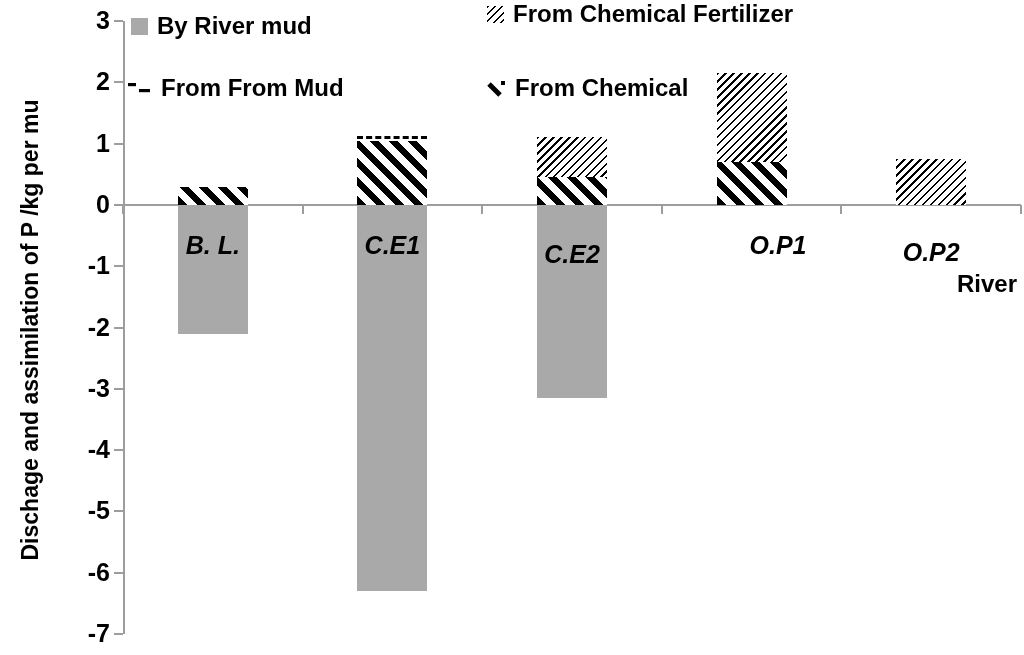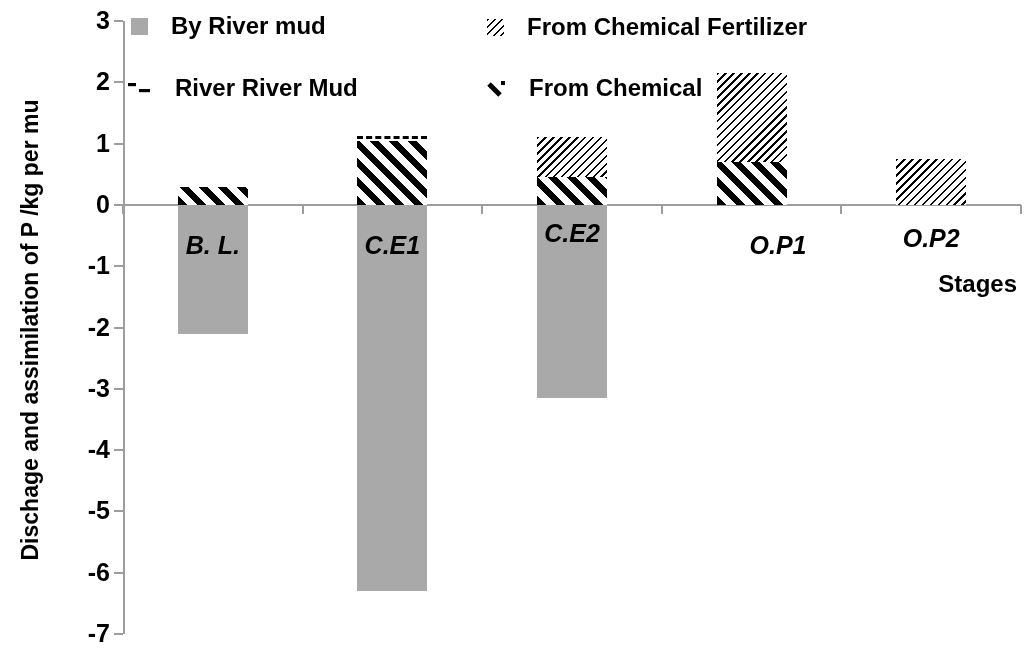--- a/index.html
+++ b/index.html
@@ -4,21 +4,21 @@
 <style>
   html,body{margin:0;padding:0;background:#fff;}
   #canvas{
     position:relative;width:1024px;height:655px;background:#fff;overflow:hidden;
     font-family:"Liberation Sans", sans-serif;color:#000;
   }
   .ytitle{
     position:absolute;left:30px;top:330px;transform:translate(-50%,-50%) rotate(-90deg);
     white-space:nowrap;font-size:23px;font-weight:bold;letter-spacing:0px;
   }
-  .legend-item{position:absolute;display:flex;align-items:center;gap:23px;font-size:24px;font-weight:bold;white-space:nowrap;}
+  .legend-item{position:absolute;display:flex;align-items:center;gap:9px;font-size:24px;font-weight:bold;white-space:nowrap;}
   .swatch-gray{width:17px;height:17px;background:#a9a9a9;flex:0 0 auto;}
   .swatch-chem{width:17px;height:17px;flex:0 0 auto;
     background:repeating-linear-gradient(135deg,#000 0 1.6px,#fff 1.6px 5.2px);}
   .axis-line{position:absolute;background:#9d9d9d;}
   .tick{position:absolute;background:#9d9d9d;}
   .ytick-label{position:absolute;width:76px;text-align:right;font-size:25px;font-weight:bold;line-height:25px;}
   .xcat-label{position:absolute;transform:translateX(-50%);font-size:25px;font-weight:bold;white-space:nowrap;z-index:6;font-style:italic;}
   .xlabel-stages{position:absolute;font-size:24px;font-weight:bold;white-space:nowrap;}
   .bar-neg{position:absolute;background:#a9a9a9;z-index:2;}
   .bar-manure{position:absolute;z-index:3;
@@ -31,30 +31,30 @@
 <body>
 
 <div id="canvas">
 
   <div class="ytitle">Dischage and assimilation of P /kg per mu</div>
 
   <div class="legend-item" style="left:131px;top:12px;">
     <span class="swatch-gray"></span>
     <span>By River mud</span>
   </div>
-  <div class="legend-item" style="left:487px;top:13px;">
+  <div class="legend-item" style="left:487px;top:0;">
     <span class="swatch-chem"></span>
     <span>From Chemical Fertilizer</span>
   </div>
   <div class="legend-item" style="left:128px;top:74px;">
     <svg width="24" height="14">
       <rect x="0" y="2" width="8" height="3.2" fill="#000"></rect>
       <rect x="11" y="8" width="11" height="3.2" fill="#000"></rect>
     </svg>
-    <span>River River Mud</span>
+    <span>From From Mud</span>
   </div>
   <div class="legend-item" style="left:487px;top:74px;">
     <svg width="19" height="17">
       <line x1="2" y1="4" x2="13" y2="15" stroke="#000" stroke-width="5"></line>
       <rect x="14" y="1" width="4" height="4" fill="#000"></rect>
     </svg>
     <span>From Chemical</span>
   </div>
 
   <div id="plot">
@@ -91,22 +91,22 @@
       <div class="bar-neg" style="left: 177.8px; top: 204.9px; width: 70px; height: 128.73px;"></div>
       <div class="bar-manure" style="left: 177.8px; top: 186.51px; width: 70px; height: 18.39px;"></div>
       <div class="xcat-label" style="left: 212.8px; top: 230.9px; position: absolute;">B. L.</div>
       <div class="bar-neg" style="left: 357.4px; top: 204.9px; width: 70px; height: 386.19px;"></div>
       <div class="bar-manure" style="left: 357.4px; top: 140.535px; width: 70px; height: 64.365px;"></div>
       <div class="bar-mudcap" style="left: 357.4px; top: 135.631px; width: 70px; height: 1.904px;"></div>
       <div class="xcat-label" style="left: 392.4px; top: 230.9px; position: absolute;">C.E1</div>
       <div class="bar-neg" style="left: 537px; top: 204.9px; width: 70px; height: 193.095px;"></div>
       <div class="bar-manure" style="left: 537px; top: 177.315px; width: 70px; height: 27.585px;"></div>
       <div class="bar-chem" style="left: 537px; top: 137.47px; width: 70px; height: 39.845px;"></div>
-      <div class="xcat-label" style="left: 572px; top: 219px; position: absolute;">C.E2</div>
+      <div class="xcat-label" style="left: 572px; top: 240px; position: absolute;">C.E2</div>
       <div class="bar-manure" style="left: 716.6px; top: 161.99px; width: 70px; height: 42.91px;"></div>
       <div class="bar-chem" style="left: 716.6px; top: 73.105px; width: 70px; height: 88.885px;"></div>
       <div class="xcat-label" style="left: 778px; top: 230.9px; position: absolute;">O.P1</div>
       <div class="bar-chem" style="left: 896.2px; top: 158.925px; width: 70px; height: 45.975px;"></div>
-      <div class="xcat-label" style="left: 931.2px; top: 224px; position: absolute;">O.P2</div>
+      <div class="xcat-label" style="left: 931.2px; top: 238px; position: absolute;">O.P2</div>
     </div>
 
-  <div class="xlabel-stages" style="left:905px;top:270px;width:112px;text-align:right;">Stages</div>
+  <div class="xlabel-stages" style="left:905px;top:270px;width:112px;text-align:right;">River</div>
 </div>
 
 </body></html>

